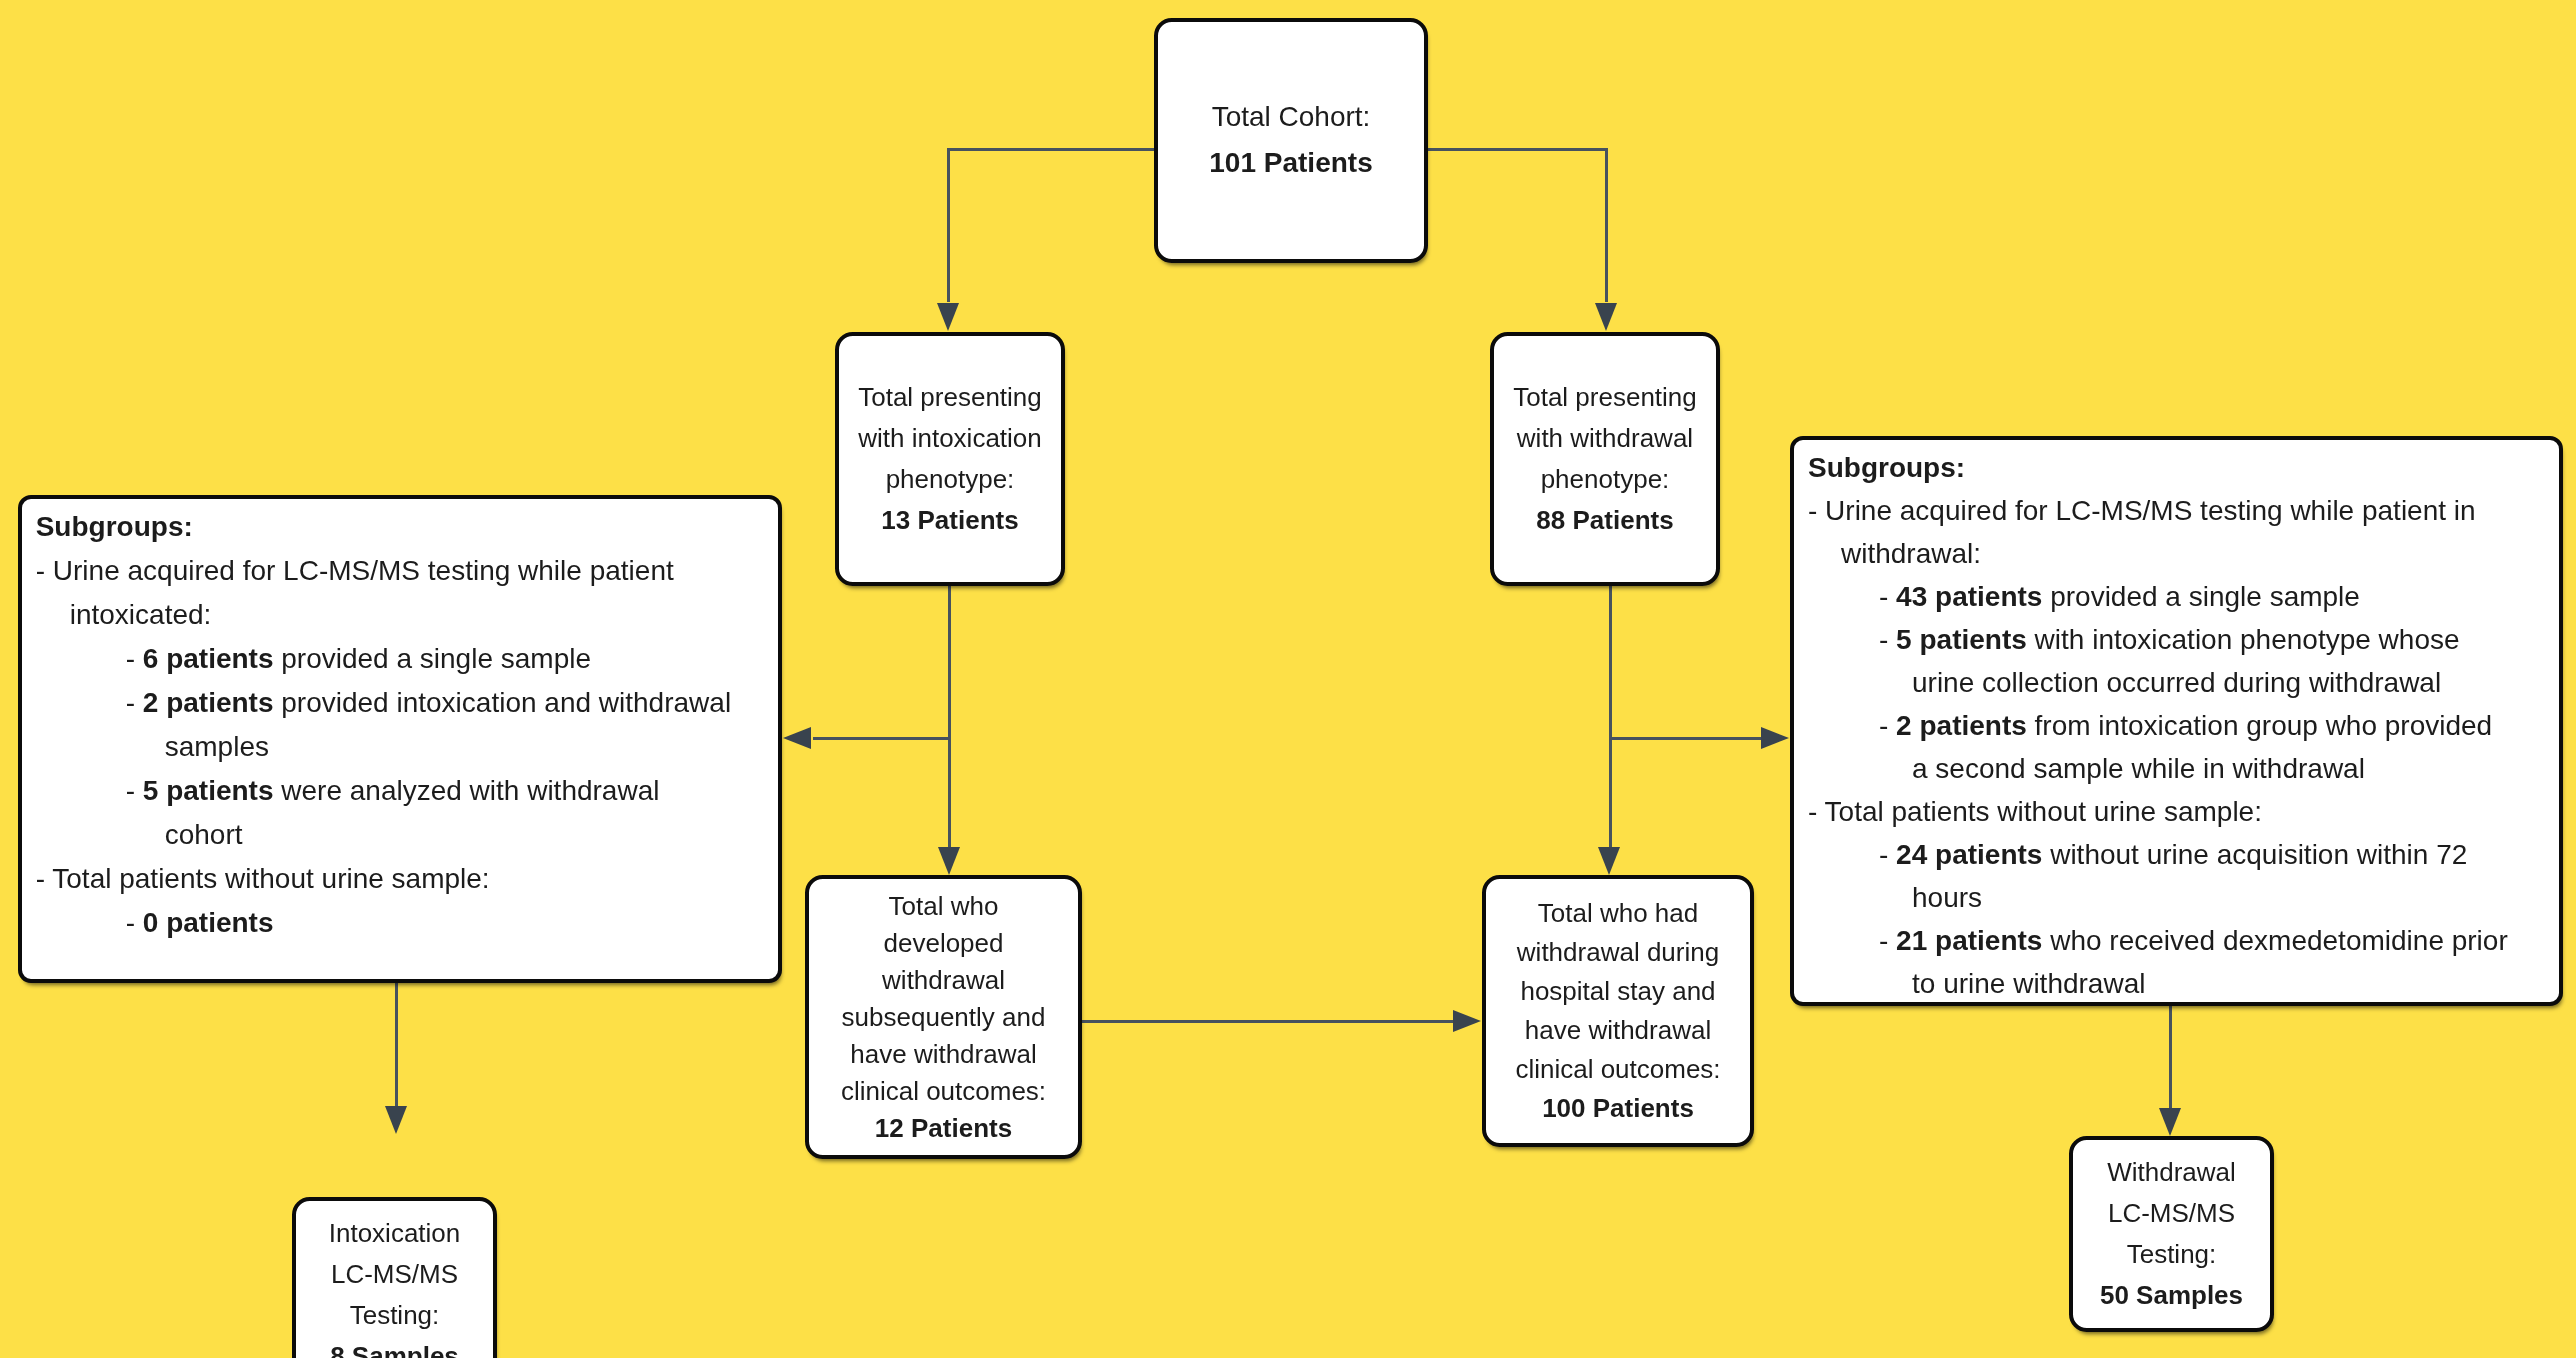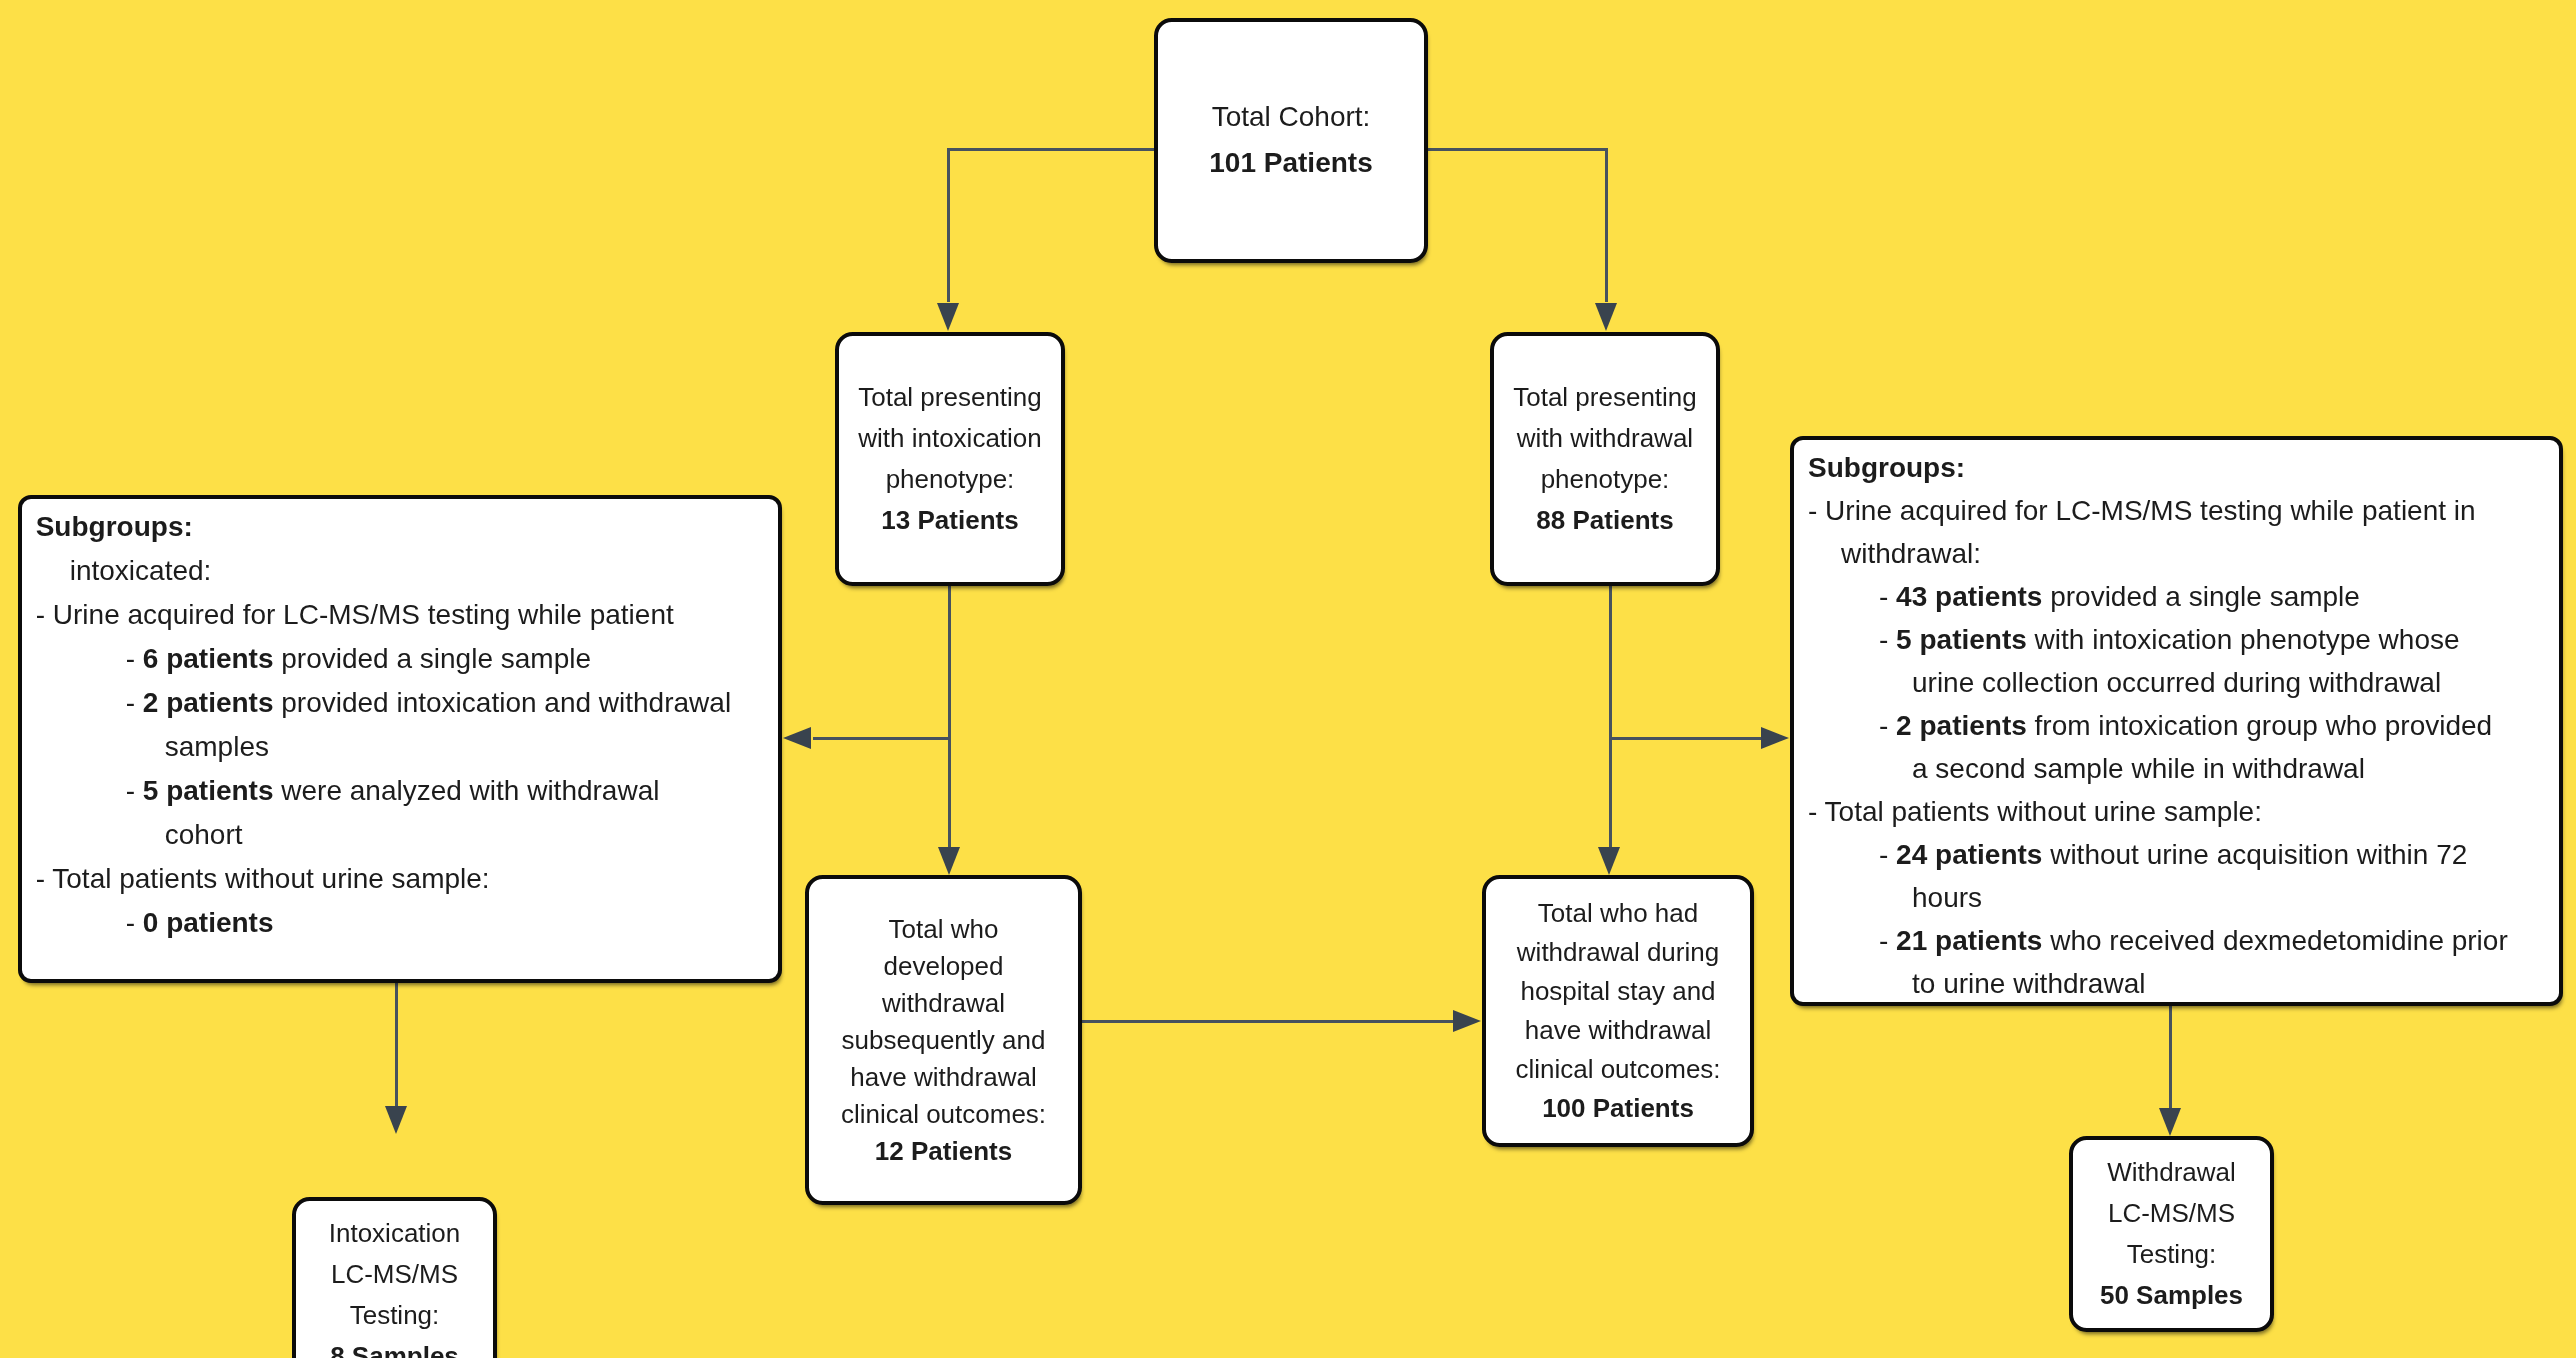--- a/index.html
+++ b/index.html
@@ -43,21 +43,21 @@
   .sub-right .ind2{padding-left:71px;}
   .sub-right .ind3{padding-left:104px;}
 
   
   .b-total{left:1154px;top:17.7px;width:274px;height:245px;font-size:28px;line-height:46px;}
   .b-p13{left:835px;top:332px;width:230px;height:254px;}
   .b-p88{left:1490px;top:332px;width:230px;height:254px;}
   .b-subL{left:17.7px;top:495px;width:764px;height:488px;}
   .b-subR{left:1790px;top:436px;width:773px;height:570px;}
   .b-subR .ln{line-height:43px;}
-  .b-p12{left:805px;top:875px;width:277px;height:330px;line-height:37px;}
+  .b-p12{left:805px;top:875px;width:277px;height:284px;line-height:37px;}
   .b-p100{left:1482px;top:875px;width:272px;height:272px;line-height:39px;}
   .b-t8{left:292px;top:1197px;width:205px;height:196px;}
   .b-t50{left:2069px;top:1136px;width:205px;height:196px;}
 
   
   .conn{position:absolute;background:#47525e;}
   .arr{position:absolute;width:0;height:0;}
   .arr.down{border-left:11.2px solid transparent;border-right:11.2px solid transparent;border-top:28px solid #39434e;}
   .arr.left{border-top:11.2px solid transparent;border-bottom:11.2px solid transparent;border-right:28px solid #39434e;}
   .arr.right{border-top:11.2px solid transparent;border-bottom:11.2px solid transparent;border-left:28px solid #39434e;}
@@ -140,22 +140,22 @@
         <div class="ln"><span>Total presenting</span></div>
         <div class="ln"><span>with withdrawal</span></div>
         <div class="ln"><span>phenotype:</span></div>
         <div class="ln"><span class="b">88 Patients</span></div>
       </div>
   </div>
 
   <div class="flow-box subbox sub-left b-subL">
     <div>
         <div class="ln"><span class="b">Subgroups:</span></div>
+        <div class="ln"><span>- Urine acquired for LC-MS/MS testing while patient</span></div>
         <div class="ln ind1"><span>intoxicated:</span></div>
-        <div class="ln"><span>- Urine acquired for LC-MS/MS testing while patient</span></div>
         <div class="ln ind2"><span>- </span><span class="b">6 patients</span><span> provided a single sample</span></div>
         <div class="ln ind2"><span>- </span><span class="b">2 patients</span><span> provided intoxication and withdrawal</span></div>
         <div class="ln ind3"><span>samples</span></div>
         <div class="ln ind2"><span>- </span><span class="b">5 patients</span><span> were analyzed with withdrawal</span></div>
         <div class="ln ind3"><span>cohort</span></div>
         <div class="ln"><span>- Total patients without urine sample:</span></div>
         <div class="ln ind2"><span>- </span><span class="b">0 patients</span></div>
       </div>
   </div>
 

